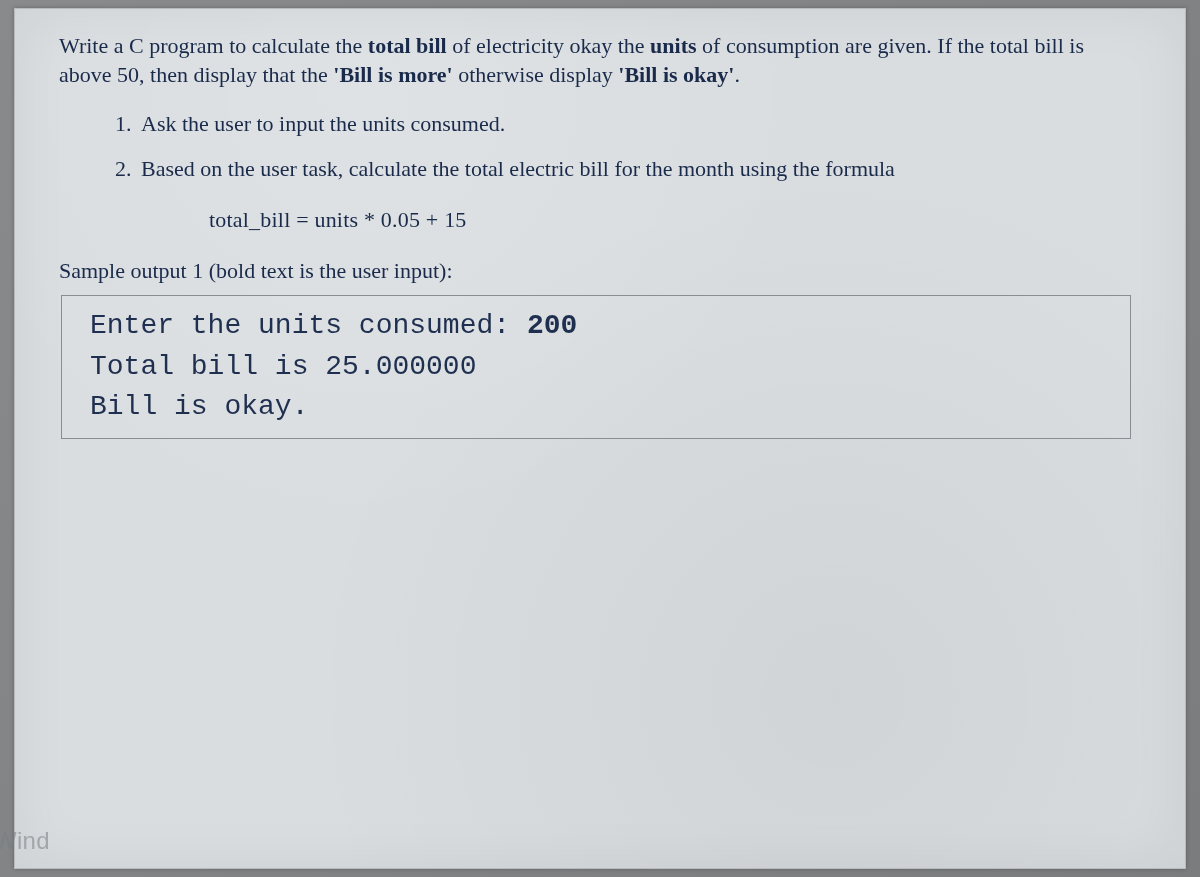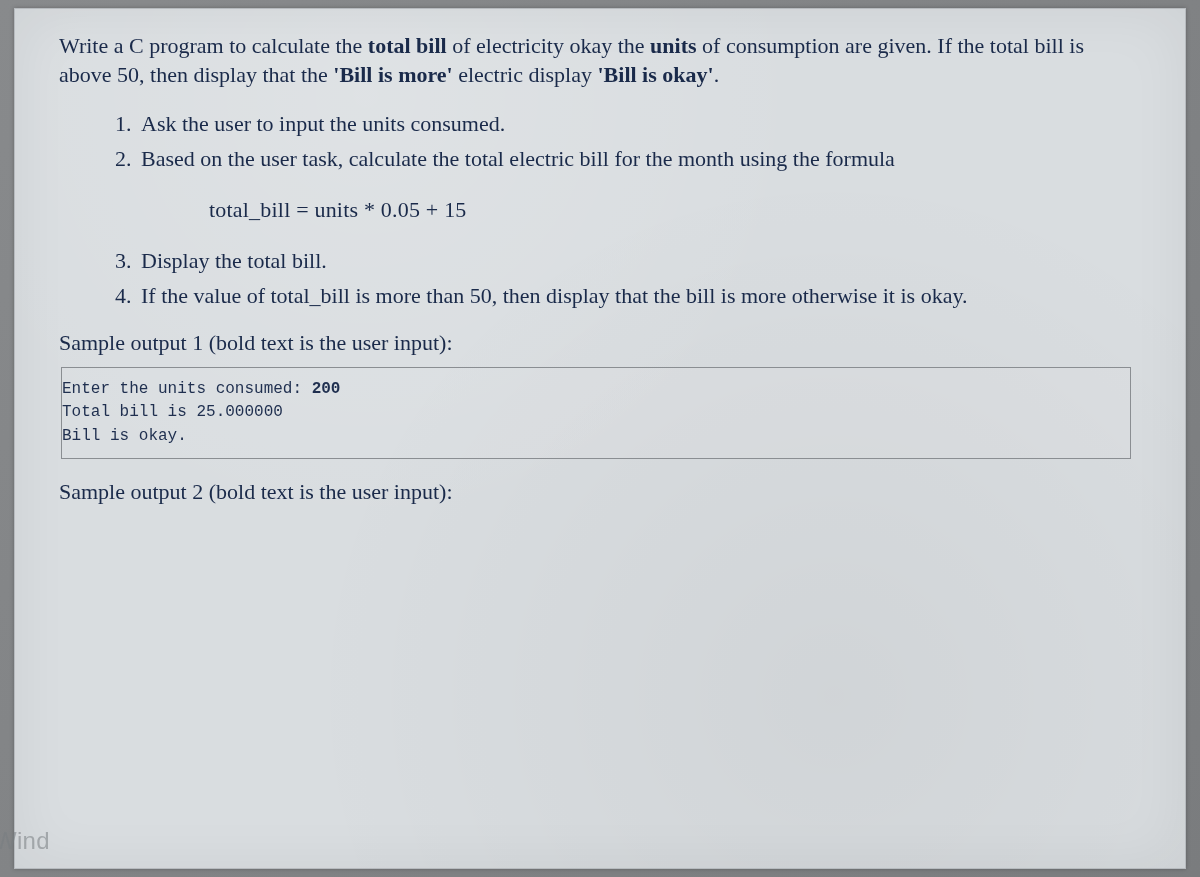--- a/index.html
+++ b/index.html
@@ -35,36 +35,36 @@
   .intro {
     margin-bottom: 20px;
   }
   .bold { font-weight: 700; margin-top: 36px; }
   .follow { margin-bottom: 14px; }
   ol.steps {
     margin: 6px 0 14px 0;
     padding-left: 78px;
   }
   ol.steps > li {
-    margin: 6px 0;
+    margin: 16px 0;
     padding-left: 4px;
   }
   .formula {
     margin: 22px 0 22px 150px;
     letter-spacing: 0.2px;
   }
   .sample-label {
     margin: 18px 0 10px 0;
   }
   .output-box {
     border: 1px solid #8a8e92;
     background: rgba(255,255,255,0.05);
     font-family: 'Courier New', Courier, monospace;
-    font-size: 16px;
-    padding: 10px 0;
+    font-size: 28px;
+    padding: 10px 28px;
     margin: 4px 10px 4px 2px;
     line-height: 1.45;
     color: #1f2f4f;
     white-space: pre;
   }
   .mono-bold { font-weight: 700; }
   .watermark {
     position: absolute;
     left: -6px;
     bottom: 22px;
@@ -74,42 +74,37 @@
     letter-spacing: 0.3px;
     pointer-events: none;
   }
 </style>
 </head>
 <body>
 
 <div class="page">
 
   <div class="intro">
-    <span>Write a C program to calculate the </span><span class="bold">total bill</span><span> of electricity okay the </span><span class="bold">units</span><span> of consumption are given. If the total bill is above 50, then display that the </span><span class="bold">'Bill is more'</span><span> electric display </span><span class="bold">'Bill is okay'</span><span>.</span>
+    <span>Write a C program to calculate the </span><span class="bold">total bill</span><span> of electricity okay the </span><span class="bold">units</span><span> of consumption are given. If the total bill is above 50, then display that the </span><span class="bold">'Bill is more'</span><span> otherwise display </span><span class="bold">'Bill is okay'</span><span>.</span>
   </div>
 
 
   <ol class="steps">
     <li>Ask the user to input the units consumed.</li>
     <li>Based on the user task, calculate the total electric bill for the month using the formula</li>
   </ol>
 
   <div class="formula">total_bill = units * 0.05 + 15</div>
 
-  <ol class="steps" start="3">
-    <li>Display the total bill.</li>
-    <li>If the value of total_bill is more than 50, then display that the bill is more otherwise it is okay.</li>
-  </ol>
 
   <div class="sample-label">Sample output 1 (bold text is the user input):</div>
 
   <div class="output-box"><span>Enter the units consumed: </span><span class="mono-bold">200</span>
 <span>Total bill is 25.000000</span>
 <span>Bill is okay.</span></div>
 
-  <div class="sample-label">Sample output 2 (bold text is the user input):</div>
 
 
 </div>
 
 <div class="watermark">
   <span>Wind</span>
 </div>
 
 </body></html>

